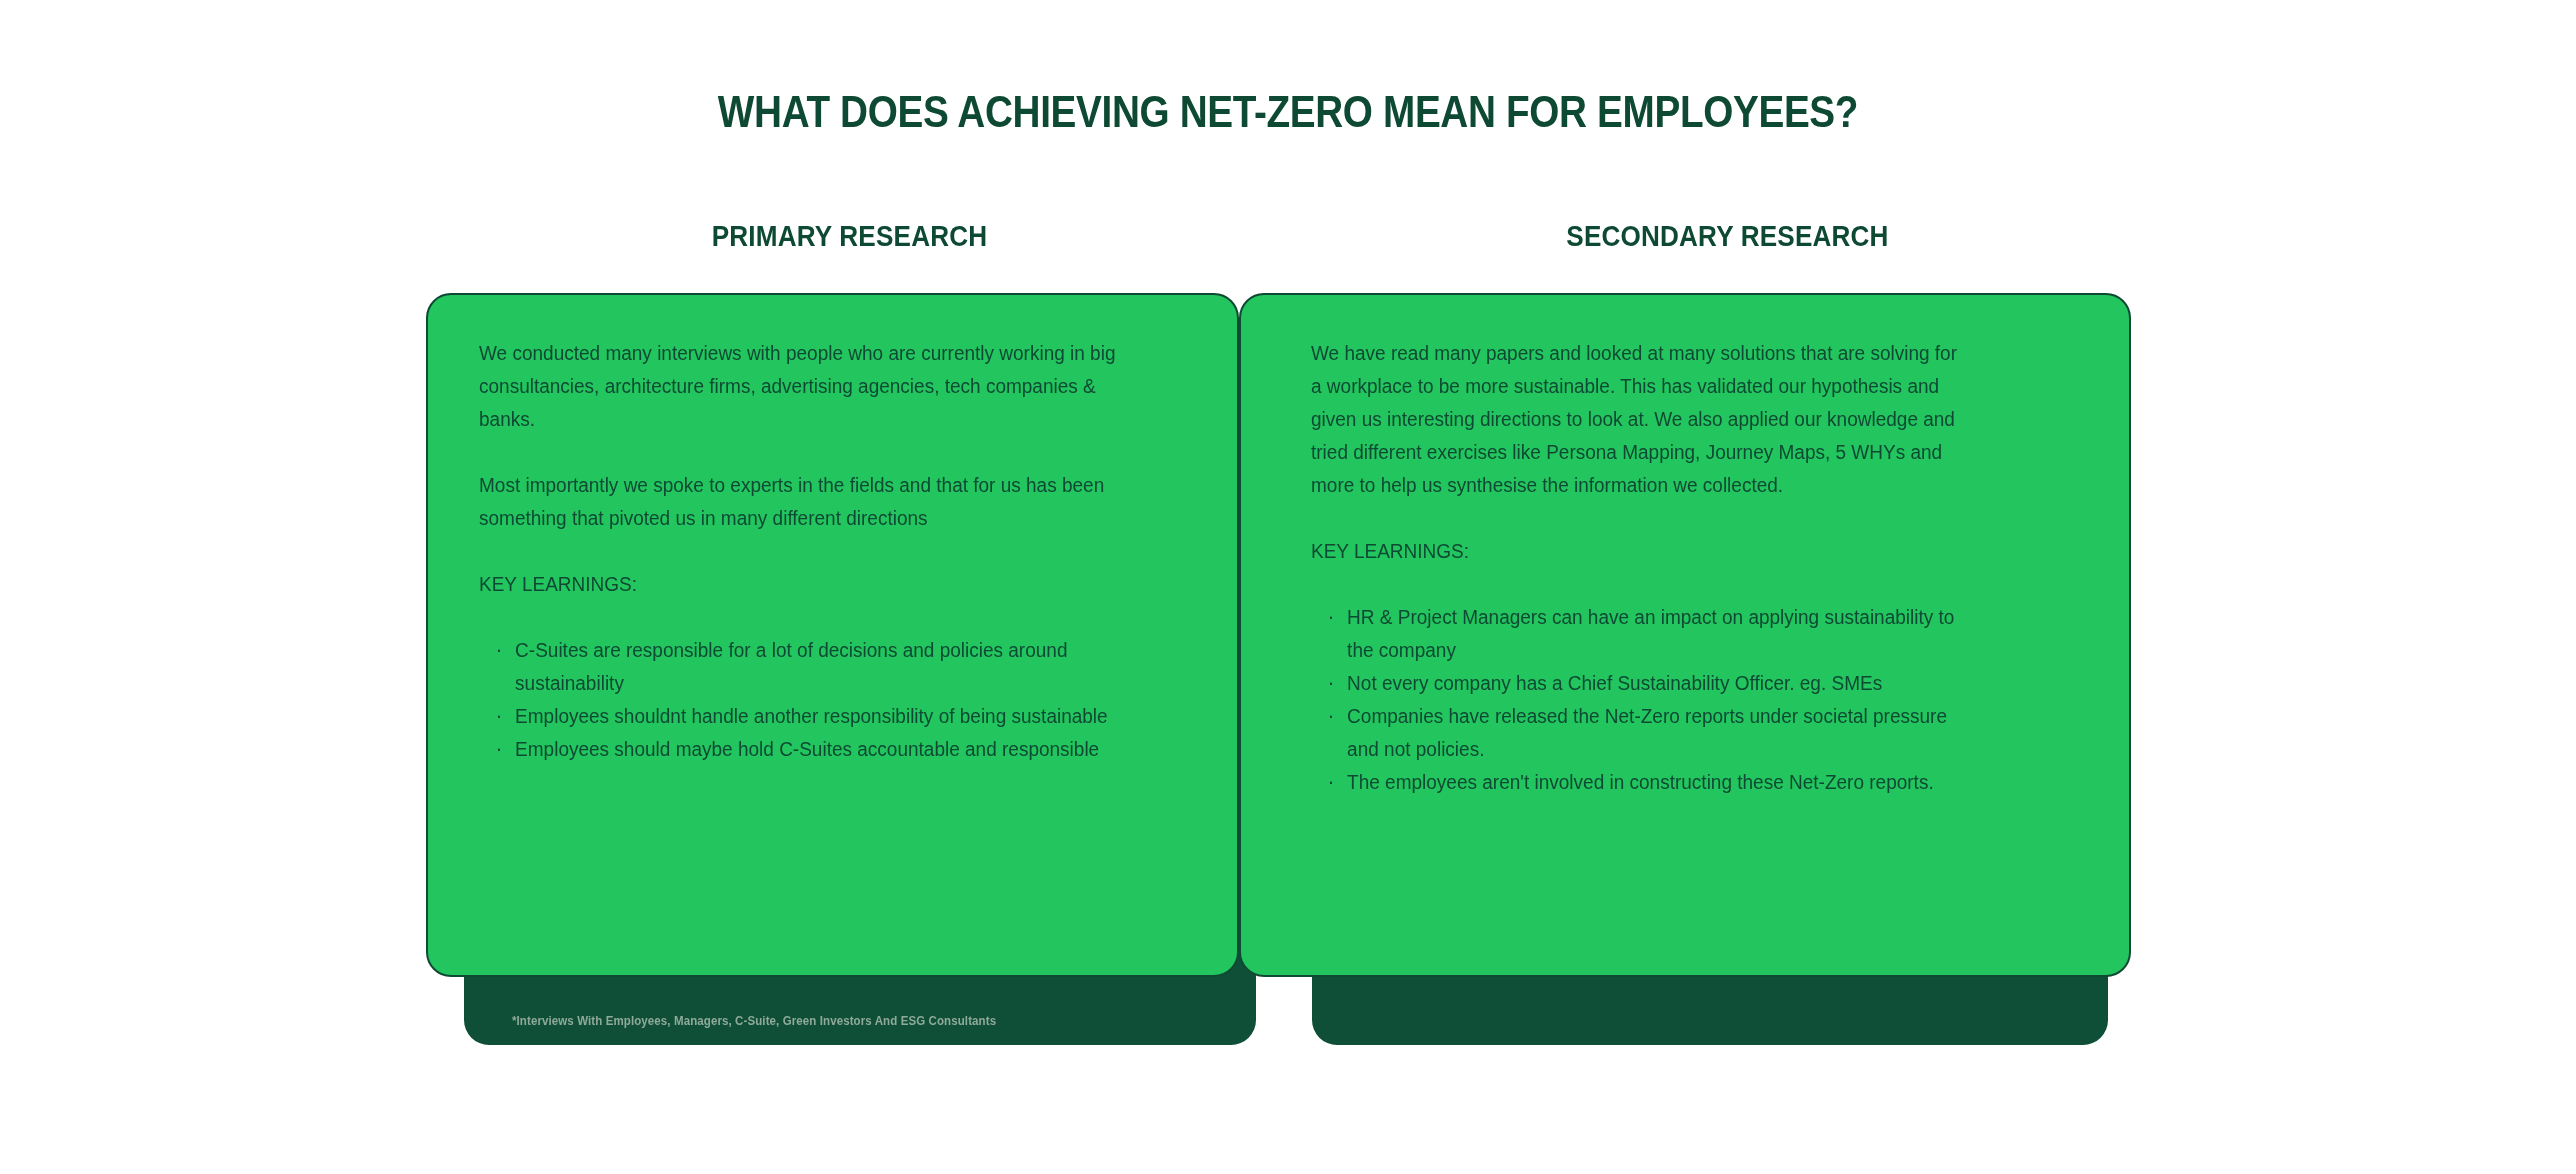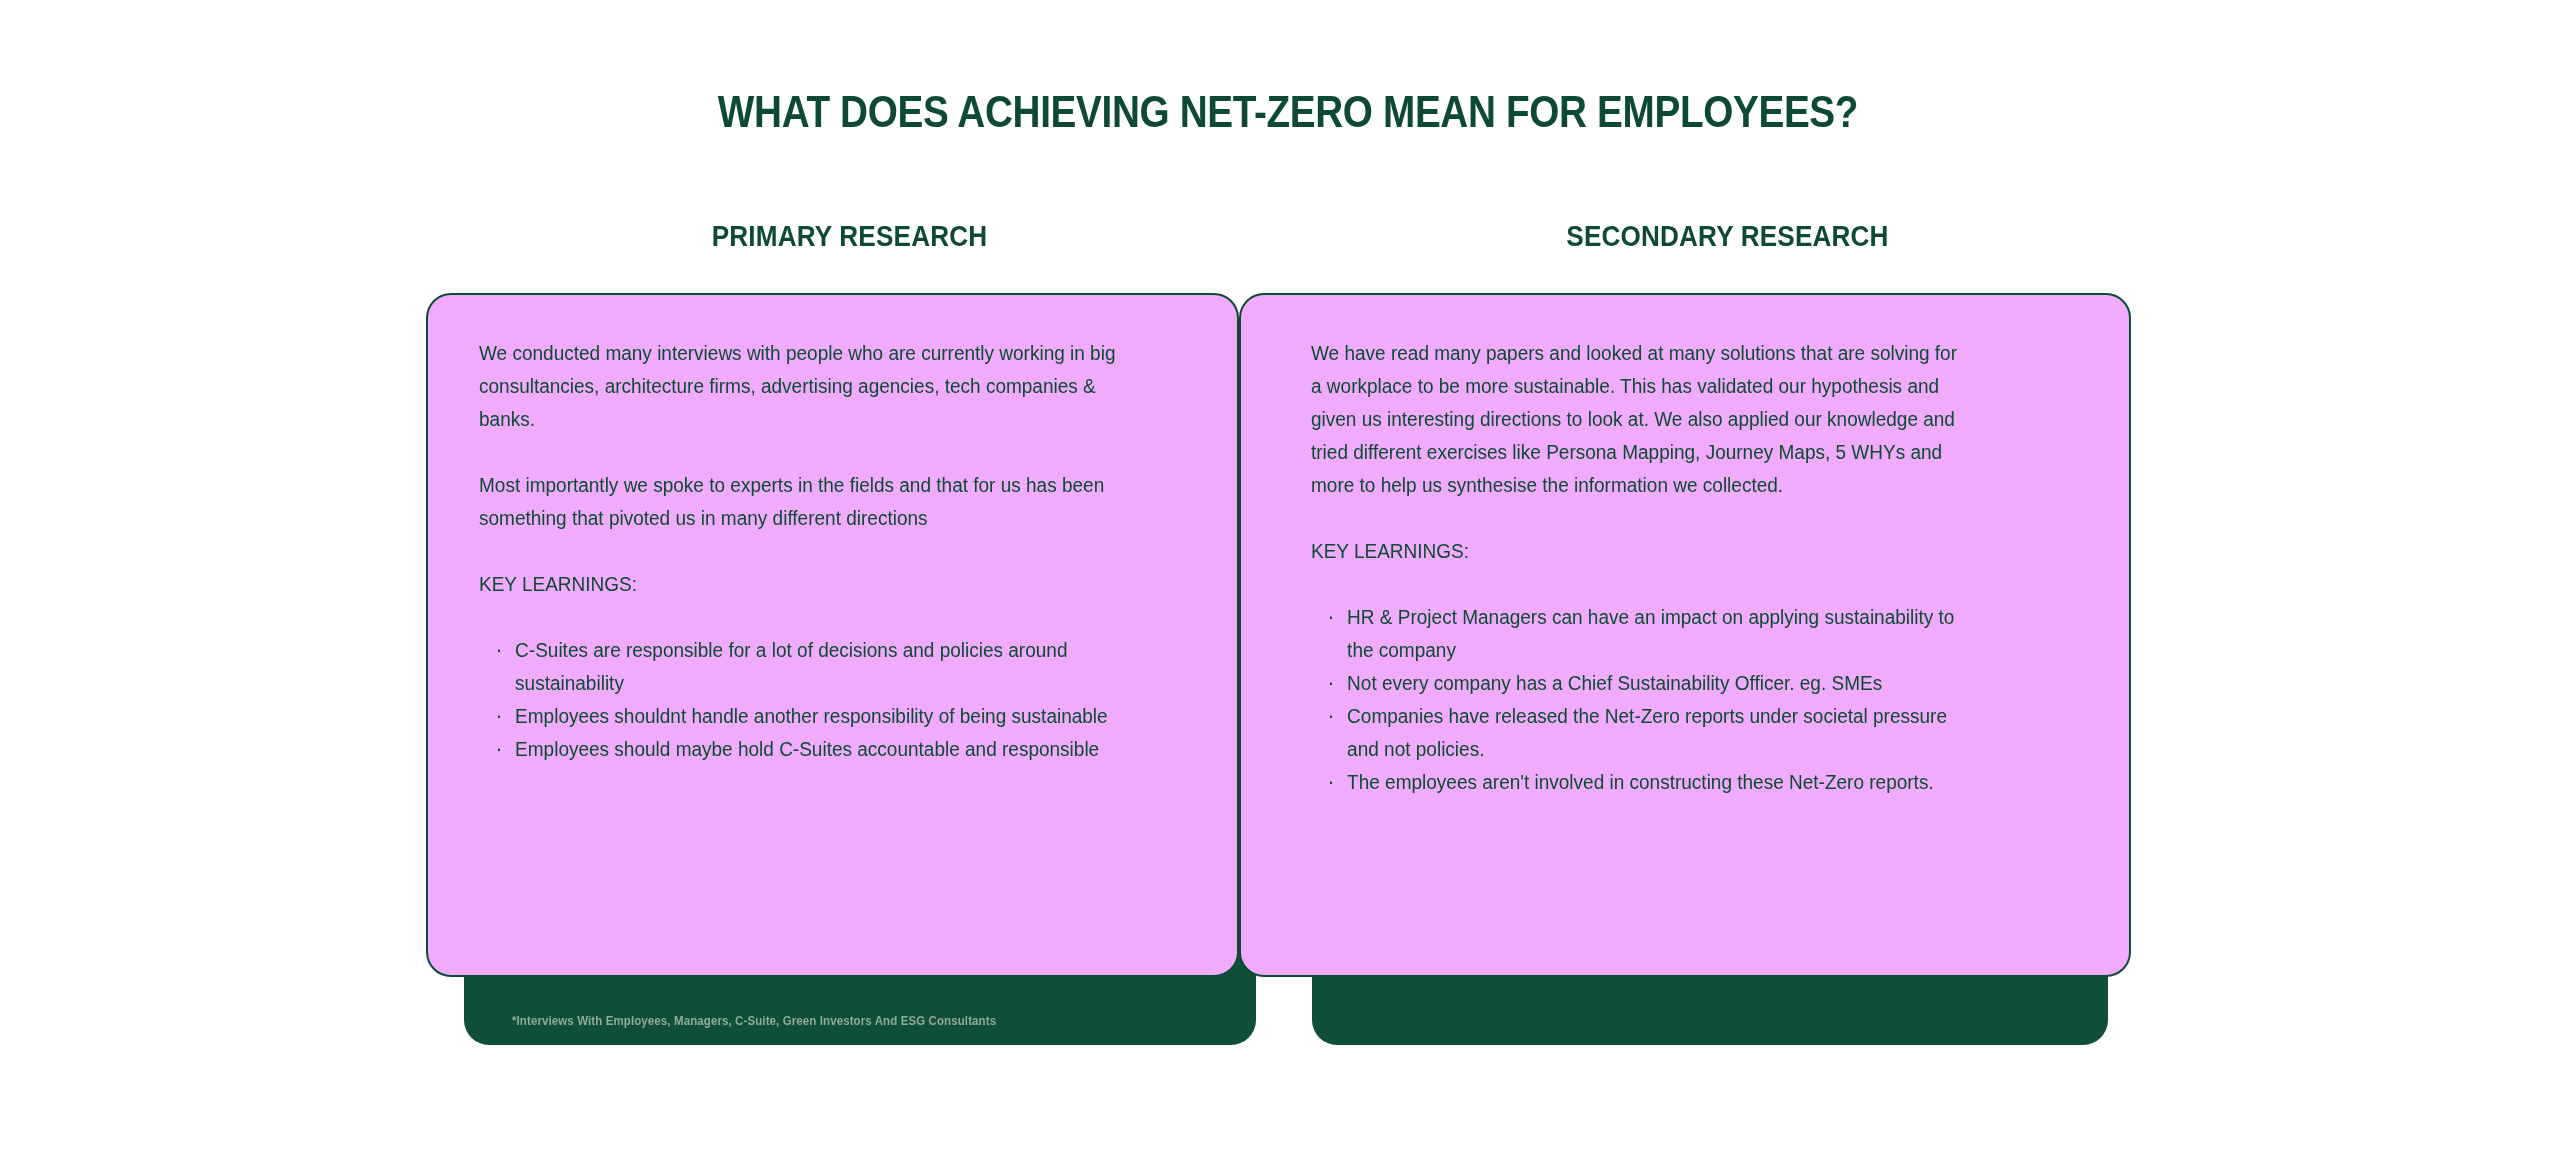--- a/index.html
+++ b/index.html
@@ -65,21 +65,21 @@
   }
   .card-wrap.right .card-shadow {
     left: 73px; top: 51px; width: 796px; height: 701px;
   }
 
   .card {
     position: absolute;
     left: 0; top: 0;
     width: 100%;
     height: 100%;
-    background: #f0abfc;
+    background: #22c55e;
     border: 2.2px solid #0E4A33;
     border-radius: 25px;
   }
 
   .card-body {
     position: absolute;
     left: 0; top: 0;
     padding: 42px 51px 0 51px;
     width: 100%;
   }

